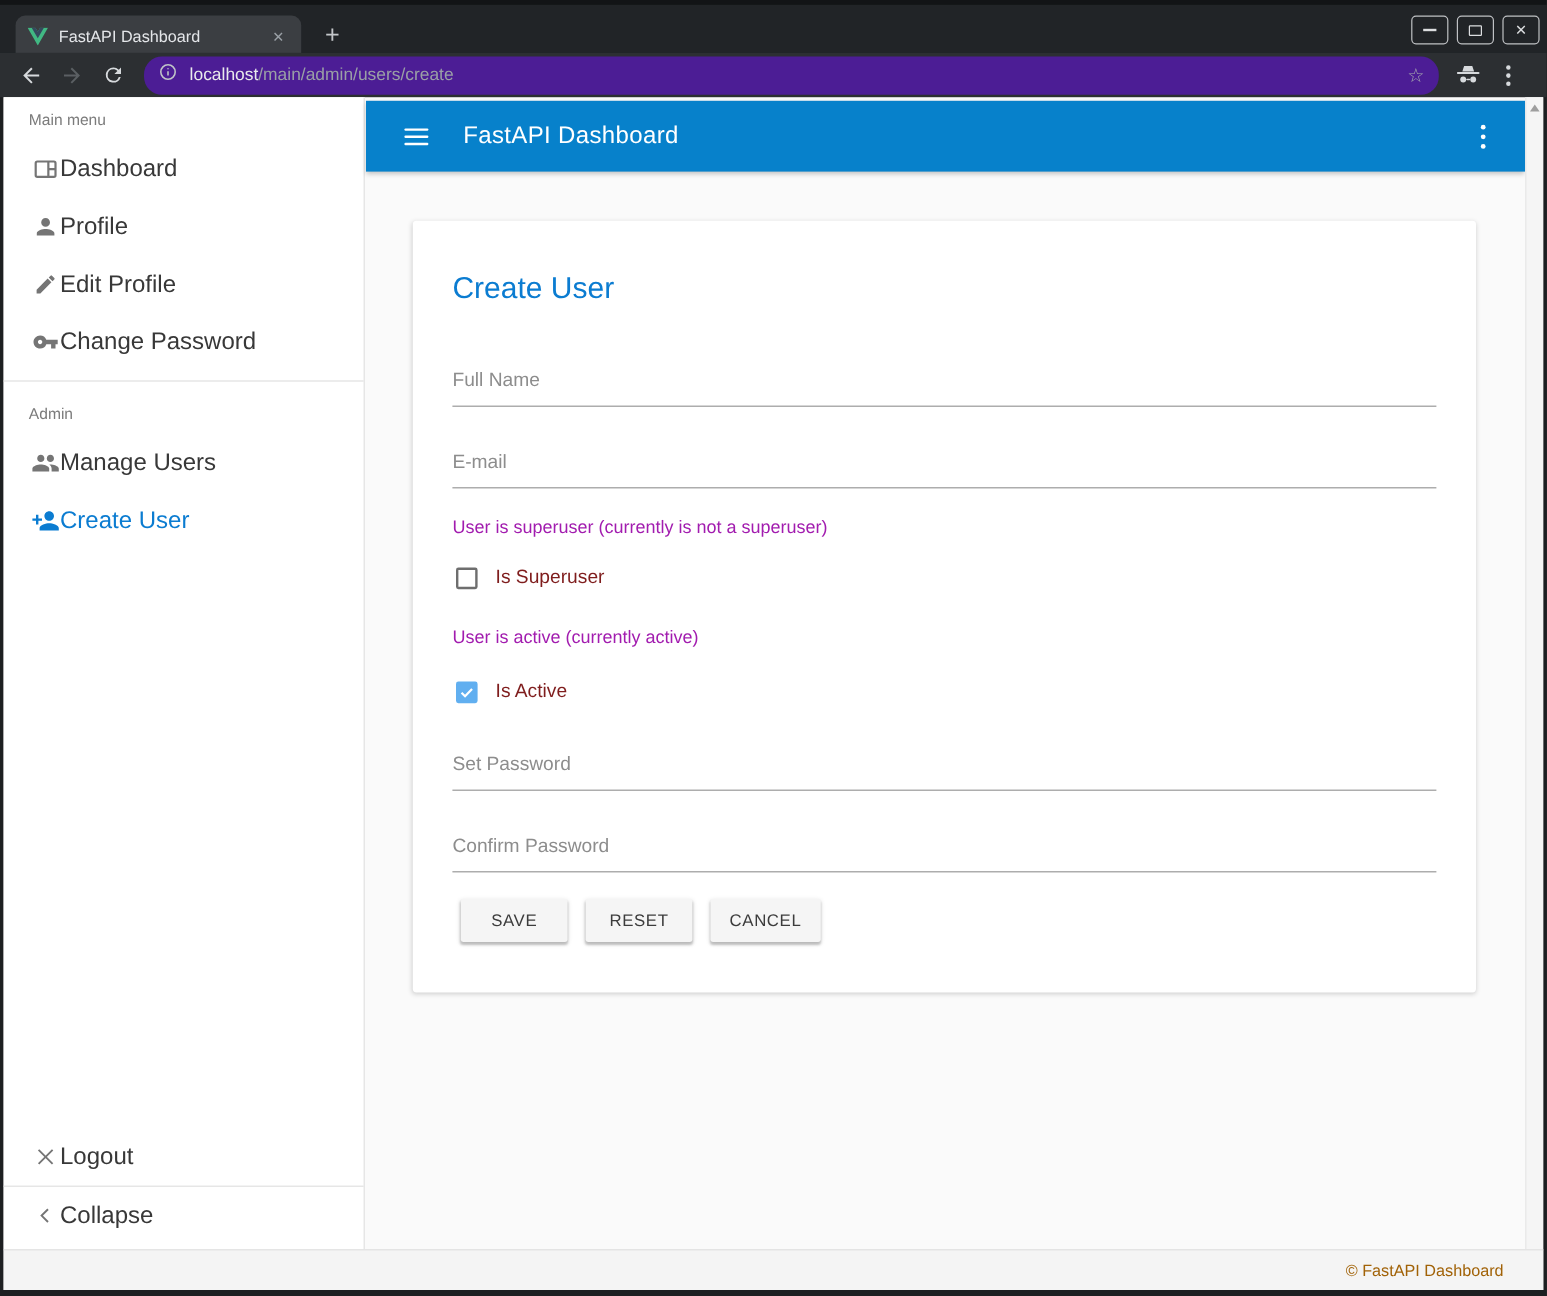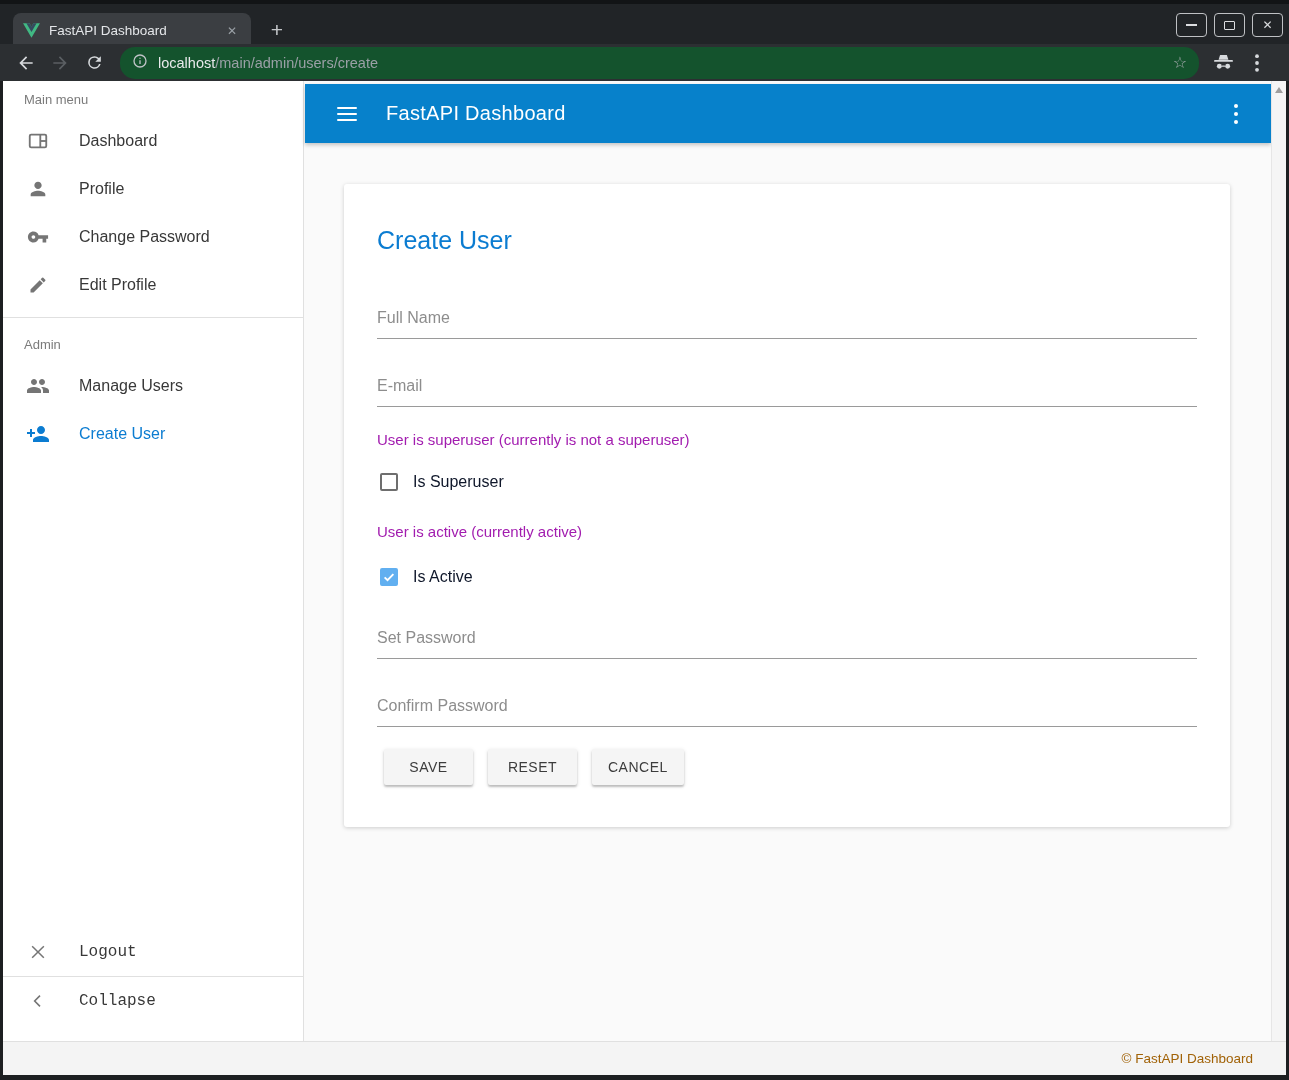--- a/index.html
+++ b/index.html
@@ -21,39 +21,39 @@
   .win-controls{position:absolute;right:6px;top:9px;display:flex;gap:7px;}
   .win-btn{width:31px;height:24px;border:1px solid #bfc1c4;border-radius:4px;display:flex;align-items:center;justify-content:center;color:#dcdee0;}
   .glyph-min{display:block;width:11px;border-top:2px solid #dcdee0;}
   .glyph-max{display:block;width:11px;height:9px;border:1.6px solid #dcdee0;border-radius:1px;}
   .glyph-close{font-size:12px;line-height:1;}
 
   
   .toolbar{position:absolute;top:44px;left:0;right:0;height:37px;background:#2c2f32;display:flex;align-items:center;padding:0 12px;}
   .tb-icon{width:28px;height:28px;display:flex;align-items:center;justify-content:center;color:#d7dadd;flex:0 0 auto;margin-right:6px;}
   .tb-icon.disabled{color:#5b5f63;}
-  .omnibox{flex:1;height:29px;margin:0 10px 0 6px;background:#14532d;border-radius:15px;display:flex;align-items:center;padding:16px 12px;}
+  .omnibox{flex:1;height:29px;margin:0 10px 0 6px;background:#4c1d95;border-radius:15px;display:flex;align-items:center;padding:16px 12px;}
   .url-host{color:#e9eaec;font-size:14.5px;margin-left:10px;}
   .url-path{color:#9aa0a6;font-size:14.5px;}
   .omni-spacer{flex:1;}
   .star{color:#a7abaf;font-size:16px;}
 
   
   .app{position:absolute;top:81px;left:3px;right:3px;bottom:5px;background:#fafafa;}
 
   
   .sidebar{position:absolute;left:0;top:0;bottom:34px;width:301px;background:#fff;border-right:1px solid #e0e0e0;}
   .caption{height:36px;display:flex;align-items:center;padding-left:21px;color:#7b7b7b;font-size:13px;}
   .nav-item{height:48px;display:flex;align-items:center;padding-left:23px;cursor:pointer;}
   .nav-icon{width:24px;height:24px;color:#757575;flex:0 0 auto;display:flex;align-items:center;justify-content:center;}
-  .nav-label{margin-left:29px;font-size:16px;color:#383838;}
+  .nav-label{font-size:20px;color:#383838;}
   .nav-item.active .nav-icon{color:var(--accent);}
   .nav-item.active .nav-label{color:var(--accent);}
   .divider{border-top:1px solid #e0e0e0;margin:8px 0;}
-  .sidebar-bottom{position:absolute;left:0;right:0;bottom:16px;font-family:Liberation Mono, monospace;}
+  .sidebar-bottom{position:absolute;left:0;right:0;bottom:4px;}
   .sidebar-bottom .divider{margin:0;}
 
   
   .content{position:absolute;left:302px;right:15px;top:0;bottom:34px;}
   .appbar{position:absolute;top:3px;left:0;right:0;height:59px;background:var(--appbar);box-shadow:0 2px 4px rgba(0,0,0,.22);display:flex;align-items:center;padding:0 28px 0 32px;}
   .hamburger{width:20px;height:14px;display:flex;flex-direction:column;justify-content:space-between;cursor:pointer;}
   .hamburger span{display:block;height:2px;background:#fff;border-radius:1px;}
   .appbar-title{color:#fff;font-size:20px;font-weight:500;letter-spacing:.3px;margin-left:29px;flex:1;}
   .kebab{width:14px;height:20px;display:flex;flex-direction:column;align-items:center;justify-content:space-between;cursor:pointer;}
   .kebab i{width:4px;height:4px;border-radius:50%;background:#fff;}
@@ -66,21 +66,21 @@
   .field input::placeholder{color:#8d8d8d;opacity:1;}
   .f-fullname{top:124px;} .f-email{top:192px;} .f-setpass{top:444px;} .f-confirm{top:512px;}
   .hint{position:absolute;left:33px;font-size:15px;color:#a21caf;line-height:20px;}
   .hint-superuser{top:246px;} .hint-active{top:338px;}
   .cb-row{position:absolute;left:36px;display:flex;align-items:center;height:24px;cursor:pointer;}
   .cb-superuser{top:286px;} .cb-active{top:378px;align-items:flex-end;}
   .cb-box{width:18px;height:18px;border:2px solid #6e6e6e;border-radius:2px;display:flex;align-items:center;justify-content:center;background:#fff;}
   .cb-row.checked .cb-box{background:var(--checkbox-on);border-color:var(--checkbox-on);}
   .cb-box svg{display:none;}
   .cb-row.checked .cb-box svg{display:block;}
-  .cb-label{margin-left:15px;font-size:16px;color:#0f172a;}
+  .cb-label{margin-left:15px;font-size:16px;color:#7f1d1d;}
   .actions{position:absolute;top:565px;left:40px;display:flex;gap:15px;}
   .btn{min-width:89px;height:36px;padding:0 16px;background:#f5f5f5;border:none;border-radius:2px;box-shadow:0 2px 2px rgba(0,0,0,.2),0 1px 4px rgba(0,0,0,.12);font-family:"Liberation Sans",sans-serif;font-size:14px;font-weight:500;letter-spacing:.5px;color:#3c3c3c;cursor:pointer;}
 
   
   .scrollbar{position:absolute;right:0;top:0;bottom:0;width:15px;background:#f5f5f5;border-left:1px solid #e6e6e6;}
   .sb-up{position:absolute;top:6px;left:3px;width:0;height:0;border-left:4.5px solid transparent;border-right:4.5px solid transparent;border-bottom:6px solid #9e9e9e;}
   .sb-down{position:absolute;bottom:6px;left:3px;width:0;height:0;border-left:4.5px solid transparent;border-right:4.5px solid transparent;border-top:6px solid #9e9e9e;}
 
   
   .footer{position:absolute;left:0;right:0;bottom:0;height:34px;background:#f4f4f4;border-top:1px solid #e0e0e0;display:flex;align-items:center;justify-content:flex-end;padding-right:33px;}
@@ -181,33 +181,33 @@
       <div class="nav-item">
         <span class="nav-icon">
           <svg width="22" height="22" viewBox="0 0 24 24" fill="currentColor">
               <path d="M12 12c2.21 0 4-1.79 4-4s-1.79-4-4-4-4 1.79-4 4 1.79 4 4 4zm0 2c-2.67 0-8 1.34-8 4v2h16v-2c0-2.66-5.33-4-8-4z"></path>
             </svg>
         </span>
         <span class="nav-label">Profile</span>
       </div>
       <div class="nav-item">
         <span class="nav-icon">
+          <svg width="20" height="20" viewBox="0 0 24 24" fill="currentColor">
+              <path d="M3 17.25V21h3.75L17.81 9.94l-3.75-3.75L3 17.25zM20.71 7.04a1 1 0 0 0 0-1.41l-2.34-2.34a1 1 0 0 0-1.41 0l-1.83 1.83 3.75 3.75 1.83-1.83z"></path>
+            </svg>
+        </span>
+        <span class="nav-label">Edit Profile</span>
+      </div>
+      <div class="nav-item">
+        <span class="nav-icon">
           <svg width="22" height="22" viewBox="0 0 24 24" fill="currentColor">
               <path d="M12.65 10A5.99 5.99 0 0 0 7 6c-3.31 0-6 2.69-6 6s2.69 6 6 6a5.99 5.99 0 0 0 5.65-4H17v4h4v-4h2v-4H12.65zM7 14c-1.1 0-2-.9-2-2s.9-2 2-2 2 .9 2 2-.9 2-2 2z"></path>
             </svg>
         </span>
         <span class="nav-label">Change Password</span>
-      </div>
-      <div class="nav-item">
-        <span class="nav-icon">
-          <svg width="20" height="20" viewBox="0 0 24 24" fill="currentColor">
-              <path d="M3 17.25V21h3.75L17.81 9.94l-3.75-3.75L3 17.25zM20.71 7.04a1 1 0 0 0 0-1.41l-2.34-2.34a1 1 0 0 0-1.41 0l-1.83 1.83 3.75 3.75 1.83-1.83z"></path>
-            </svg>
-        </span>
-        <span class="nav-label">Edit Profile</span>
       </div>
 
       <div class="divider"></div>
       <div class="caption">Admin</div>
 
       <div class="nav-item">
         <span class="nav-icon">
           <svg width="24" height="24" viewBox="0 0 24 24" fill="currentColor">
               <path d="M16 11c1.66 0 2.99-1.34 2.99-3S17.66 5 16 5s-3 1.34-3 3 1.34 3 3 3zm-8 0c1.66 0 2.99-1.34 2.99-3S9.66 5 8 5 5 6.34 5 8s1.34 3 3 3zm0 2c-2.33 0-7 1.17-7 3.5V19h14v-2.5c0-2.33-4.67-3.5-7-3.5zm8 0c-.29 0-.62.02-.97.05 1.16.84 1.97 1.97 1.97 3.45V19h6v-2.5c0-2.33-4.67-3.5-7-3.5z"></path>
             </svg>

